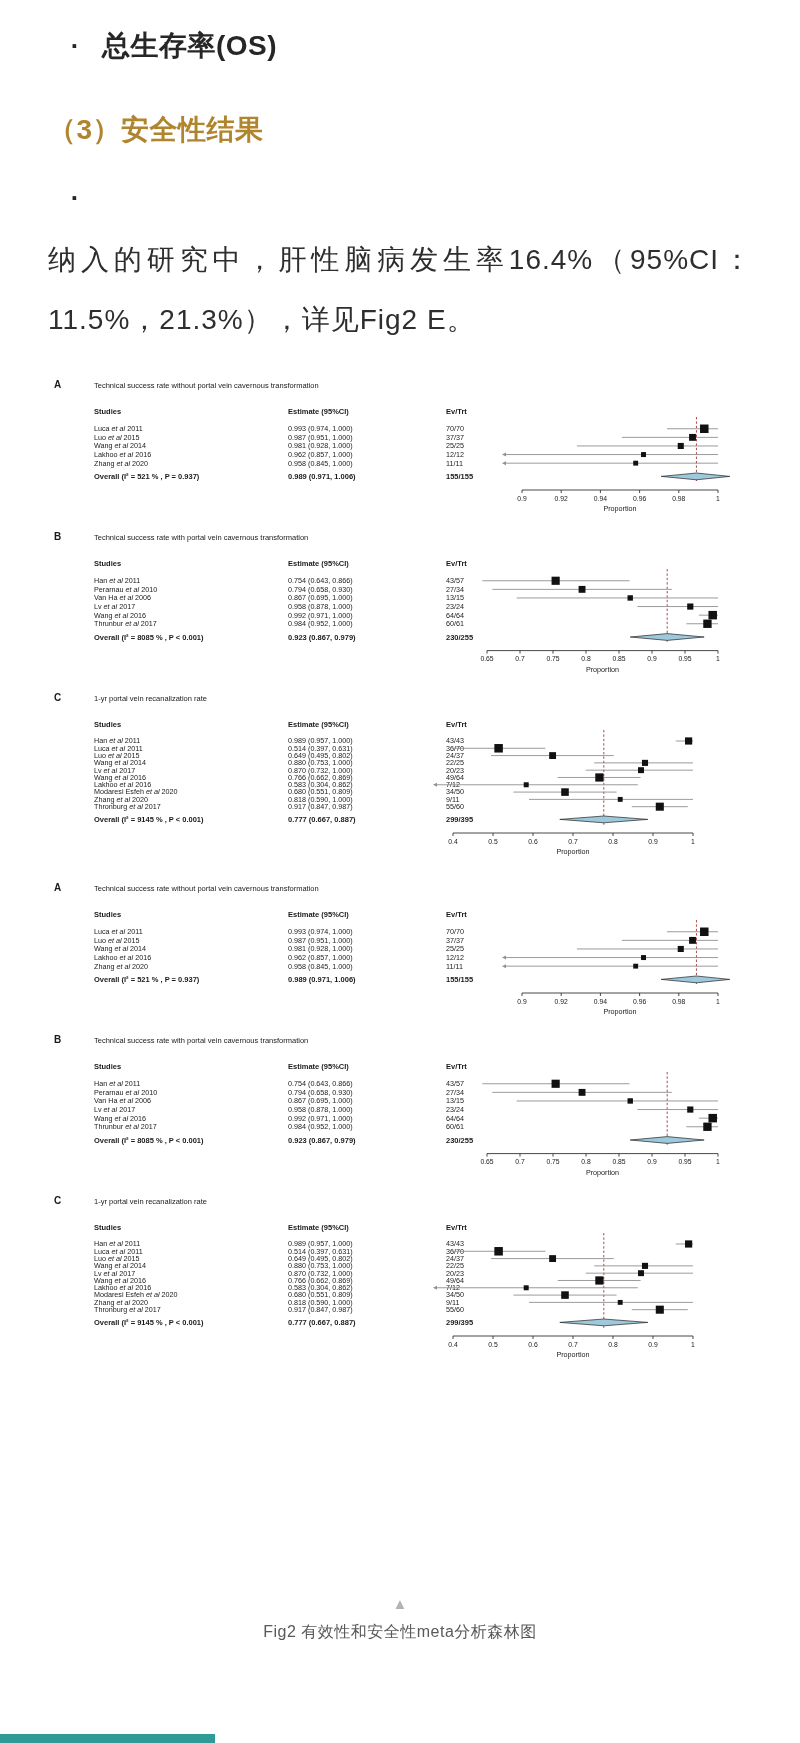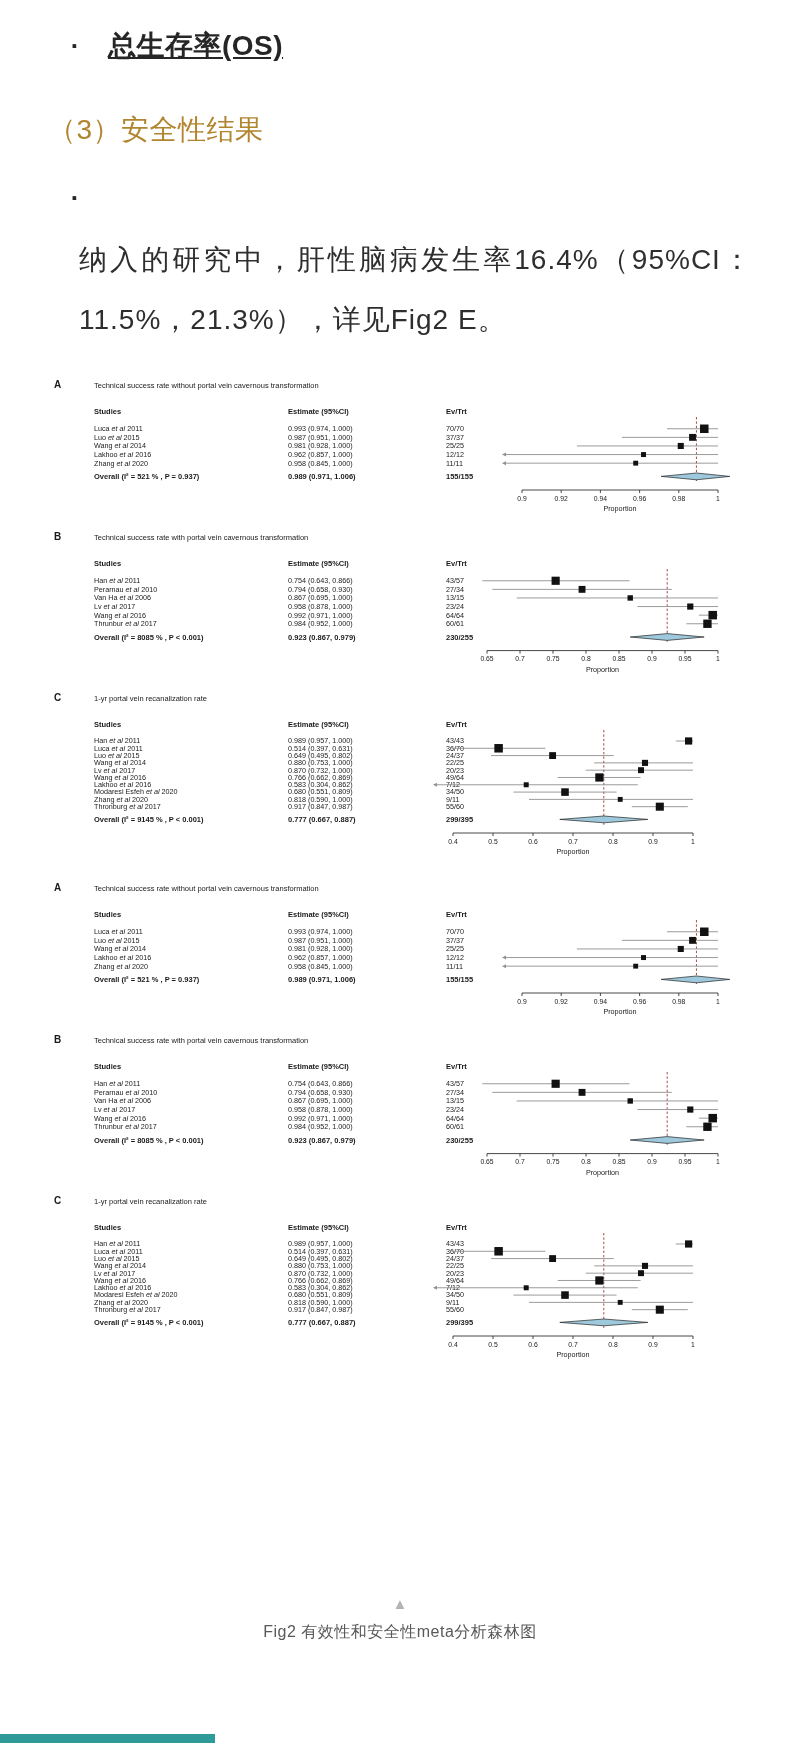--- a/index.html
+++ b/index.html
@@ -2,25 +2,25 @@
 <html><head>
 <meta charset="utf-8">
 <style>
   html,body{margin:0;padding:0;background:#ffffff;}
   .page{position:relative;width:800px;height:1743px;background:#fff;overflow:hidden;
         font-family:"Liberation Sans","DejaVu Sans",sans-serif;}
   .content{padding:26px 48px 0 48px;}
   .bullet-row{display:flex;align-items:flex-start;font-size:28px;font-weight:bold;
               color:#262626;line-height:40px;}
   .bullet-marker{width:30px;padding-left:12px;text-align:center;font-size:26px;}
-  .bullet-text{margin-left:18px;letter-spacing:0.5px;text-decoration:underline;}
+  .bullet-text{margin-left:12px;letter-spacing:0.5px;}
   .para{font-size:28px;line-height:60px;color:#2e2e2e;margin:20px 0 0 0;letter-spacing:0.5px;}
   .para.justify{text-align:justify;text-justify:inter-character;text-align-last:left;
-                margin-top:12px;letter-spacing:1px;margin-left:31px;}
-  .gold-heading{font-size:28px;font-weight:normal;color:#b1842e;margin:44px 0 0 0;
+                margin-top:12px;letter-spacing:1px;}
+  .gold-heading{font-size:28px;font-weight:bold;color:#b1842e;margin:44px 0 0 0;
                 line-height:40px;letter-spacing:0.5px;}
   .bullet-row.second{margin-top:28px;}
   #figure{margin-top:26px;}
   #figure svg{display:block;margin-bottom:10px;}
   .figure-block{margin-bottom:18px;}
   .caption-wrap{position:absolute;top:1596px;left:0;width:800px;text-align:center;}
   .triangle{font-size:15px;color:#b3b3b3;line-height:16px;}
   .caption{margin-top:10px;font-size:16px;color:#595959;letter-spacing:0.5px;}
   .footer-bar{position:absolute;left:0;bottom:0;width:215px;height:9px;background:#2f9b98;}
 </style>

